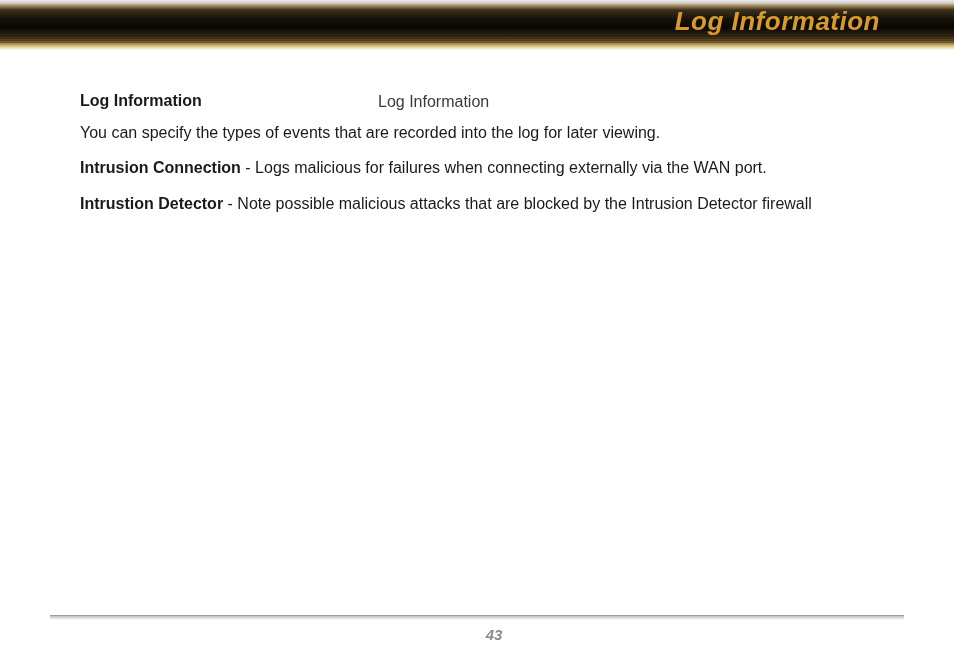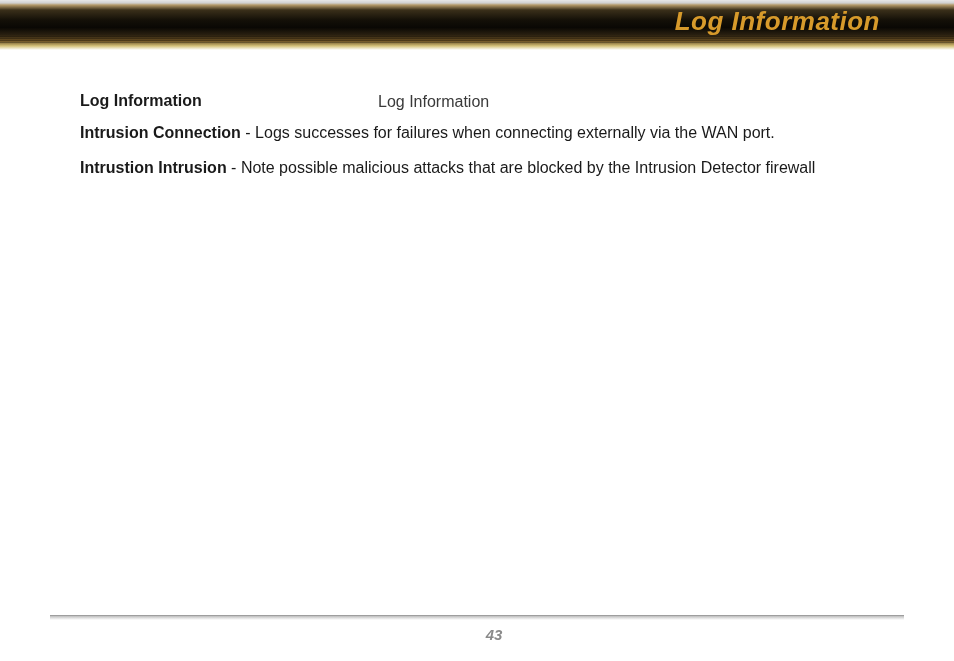--- a/index.html
+++ b/index.html
@@ -106,30 +106,31 @@
   <div class="header-title">Log Information</div>
   <div class="header-stripes"></div>
 </div>
 
 <div class="content">
 
   <div class="float-right">Log Information</div>
 
   <div class="section-title">Log Information</div>
 
+  <div class="para">You can specify the types of events that are recorded into the log for later viewing.</div>
 
   <div class="para">
-    <span class="bold">Intrusion Connection</span><span> - Logs successes for failures when connecting externally via the WAN port.</span>
+    <span class="bold">Intrusion Connection</span><span> - Logs malicious for failures when connecting externally via the WAN port.</span>
   </div>
 
   <div style="clear:both"></div>
 
 
   <div class="para">
-    <span class="bold">Intrustion Intrusion</span><span> - Note possible malicious attacks that are blocked by the Intrusion Detector firewall</span>
+    <span class="bold">Intrustion Detector</span><span> - Note possible malicious attacks that are blocked by the Intrusion Detector firewall</span>
   </div>
 
 
 </div>
 
 <div class="footer">
   <div class="footer-line"></div>
   <div class="page-number">43</div>
 </div>
 

